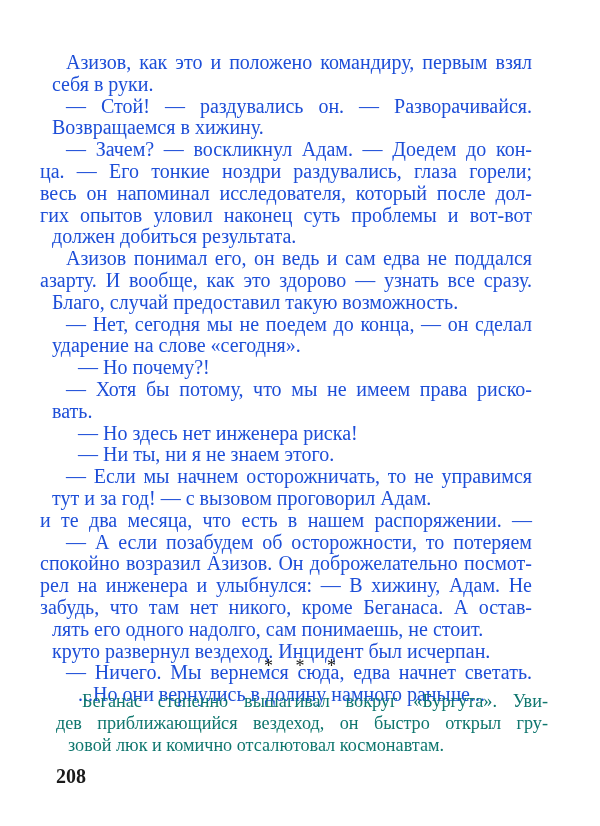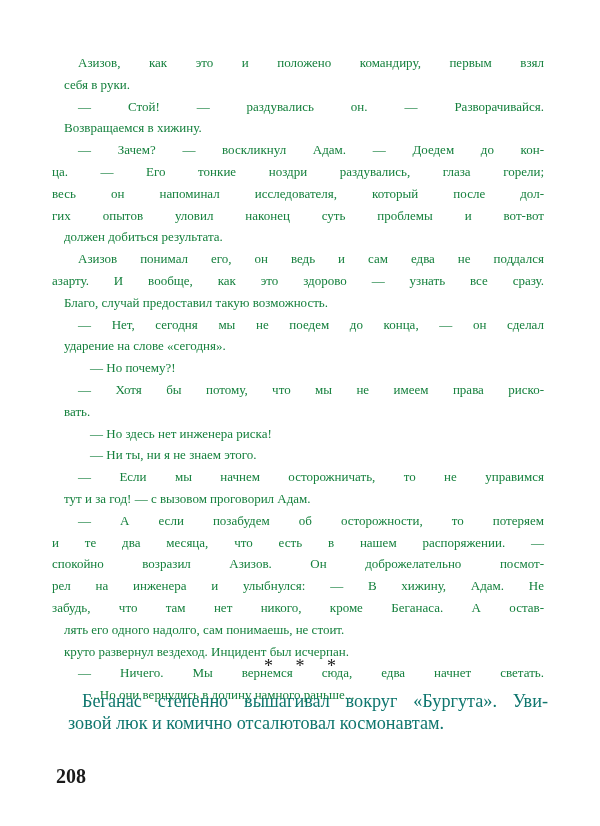--- a/index.html
+++ b/index.html
@@ -1,20 +1,20 @@
 <!DOCTYPE html>
 <html><head>
 <meta charset="utf-8">
 <style>
   html, body { margin: 0; padding: 0; background: #ffffff; }
   body { width: 600px; height: 826px; position: relative; overflow: hidden; }
   .page {
-    position: absolute; left: 52px; top: 52px; width: 492px;
+    position: absolute; left: 40px; top: 52px; width: 492px;
     font-family: "Liberation Serif", "DejaVu Serif", serif;
-    font-size: 13px; color: #15803d; line-height: 21.8px;
+    font-size: 20px; color: #1d4ed8; line-height: 21.8px;
   }
   .line { display: block; white-space: nowrap; text-align: justify; text-align-last: justify; height: 21.8px; }
   .line.indent { padding-left: 26px; }
   .line.last { text-align-last: left; margin-left: 12px; }
   .stars {
     position: absolute; left: 0; width: 600px; top: 656px; text-align: center;
     font-family: "Liberation Serif", serif; font-size: 18px; color: #1a1a1a;
     word-spacing: 18px;
   }
   .section2 { position: absolute; left: 56px; top: 691px; width: 492px;
@@ -40,28 +40,29 @@
     <span class="line last">Благо, случай предоставил такую возможность.</span>
     <span class="line indent">— Нет, сегодня мы не поедем до конца, — он сделал</span>
     <span class="line last">ударение на слове «сегодня».</span>
     <span class="line indent last">— Но почему?!</span>
     <span class="line indent">— Хотя бы потому, что мы не имеем права риско-</span>
     <span class="line last">вать.</span>
     <span class="line indent last">— Но здесь нет инженера риска!</span>
     <span class="line indent last">— Ни ты, ни я не знаем этого.</span>
     <span class="line indent">— Если мы начнем осторожничать, то не управимся</span>
     <span class="line last">тут и за год! — с вызовом проговорил Адам.</span>
+    <span class="line">и те два месяца, что есть в нашем распоряжении. —</span>
     <span class="line indent">— А если позабудем об осторожности, то потеряем</span>
-    <span class="line">и те два месяца, что есть в нашем распоряжении. —</span>
     <span class="line">спокойно возразил Азизов. Он доброжелательно посмот-</span>
     <span class="line">рел на инженера и улыбнулся: — В хижину, Адам. Не</span>
     <span class="line">забудь, что там нет никого, кроме Беганаса. А остав-</span>
     <span class="line last">лять его одного надолго, сам понимаешь, не стоит.</span>
     <span class="line last">круто развернул вездеход. Инцидент был исчерпан.</span>
     <span class="line indent">— Ничего. Мы вернемся сюда, едва начнет светать.</span>
     <span class="line indent last">...Но они вернулись в долину намного раньше...</span>
   </div>
 <div class="stars">* * *</div>
 <div class="section2" id="sec2">
     <span class="line indent">Беганас степенно вышагивал вокруг «Бургута». Уви-</span>
+    <span class="line">дев приближающийся вездеход, он быстро открыл гру-</span>
     <span class="line last">зовой люк и комично отсалютовал космонавтам.</span>
   </div>
 <div class="pagenum">208</div>
 
 </body></html>

